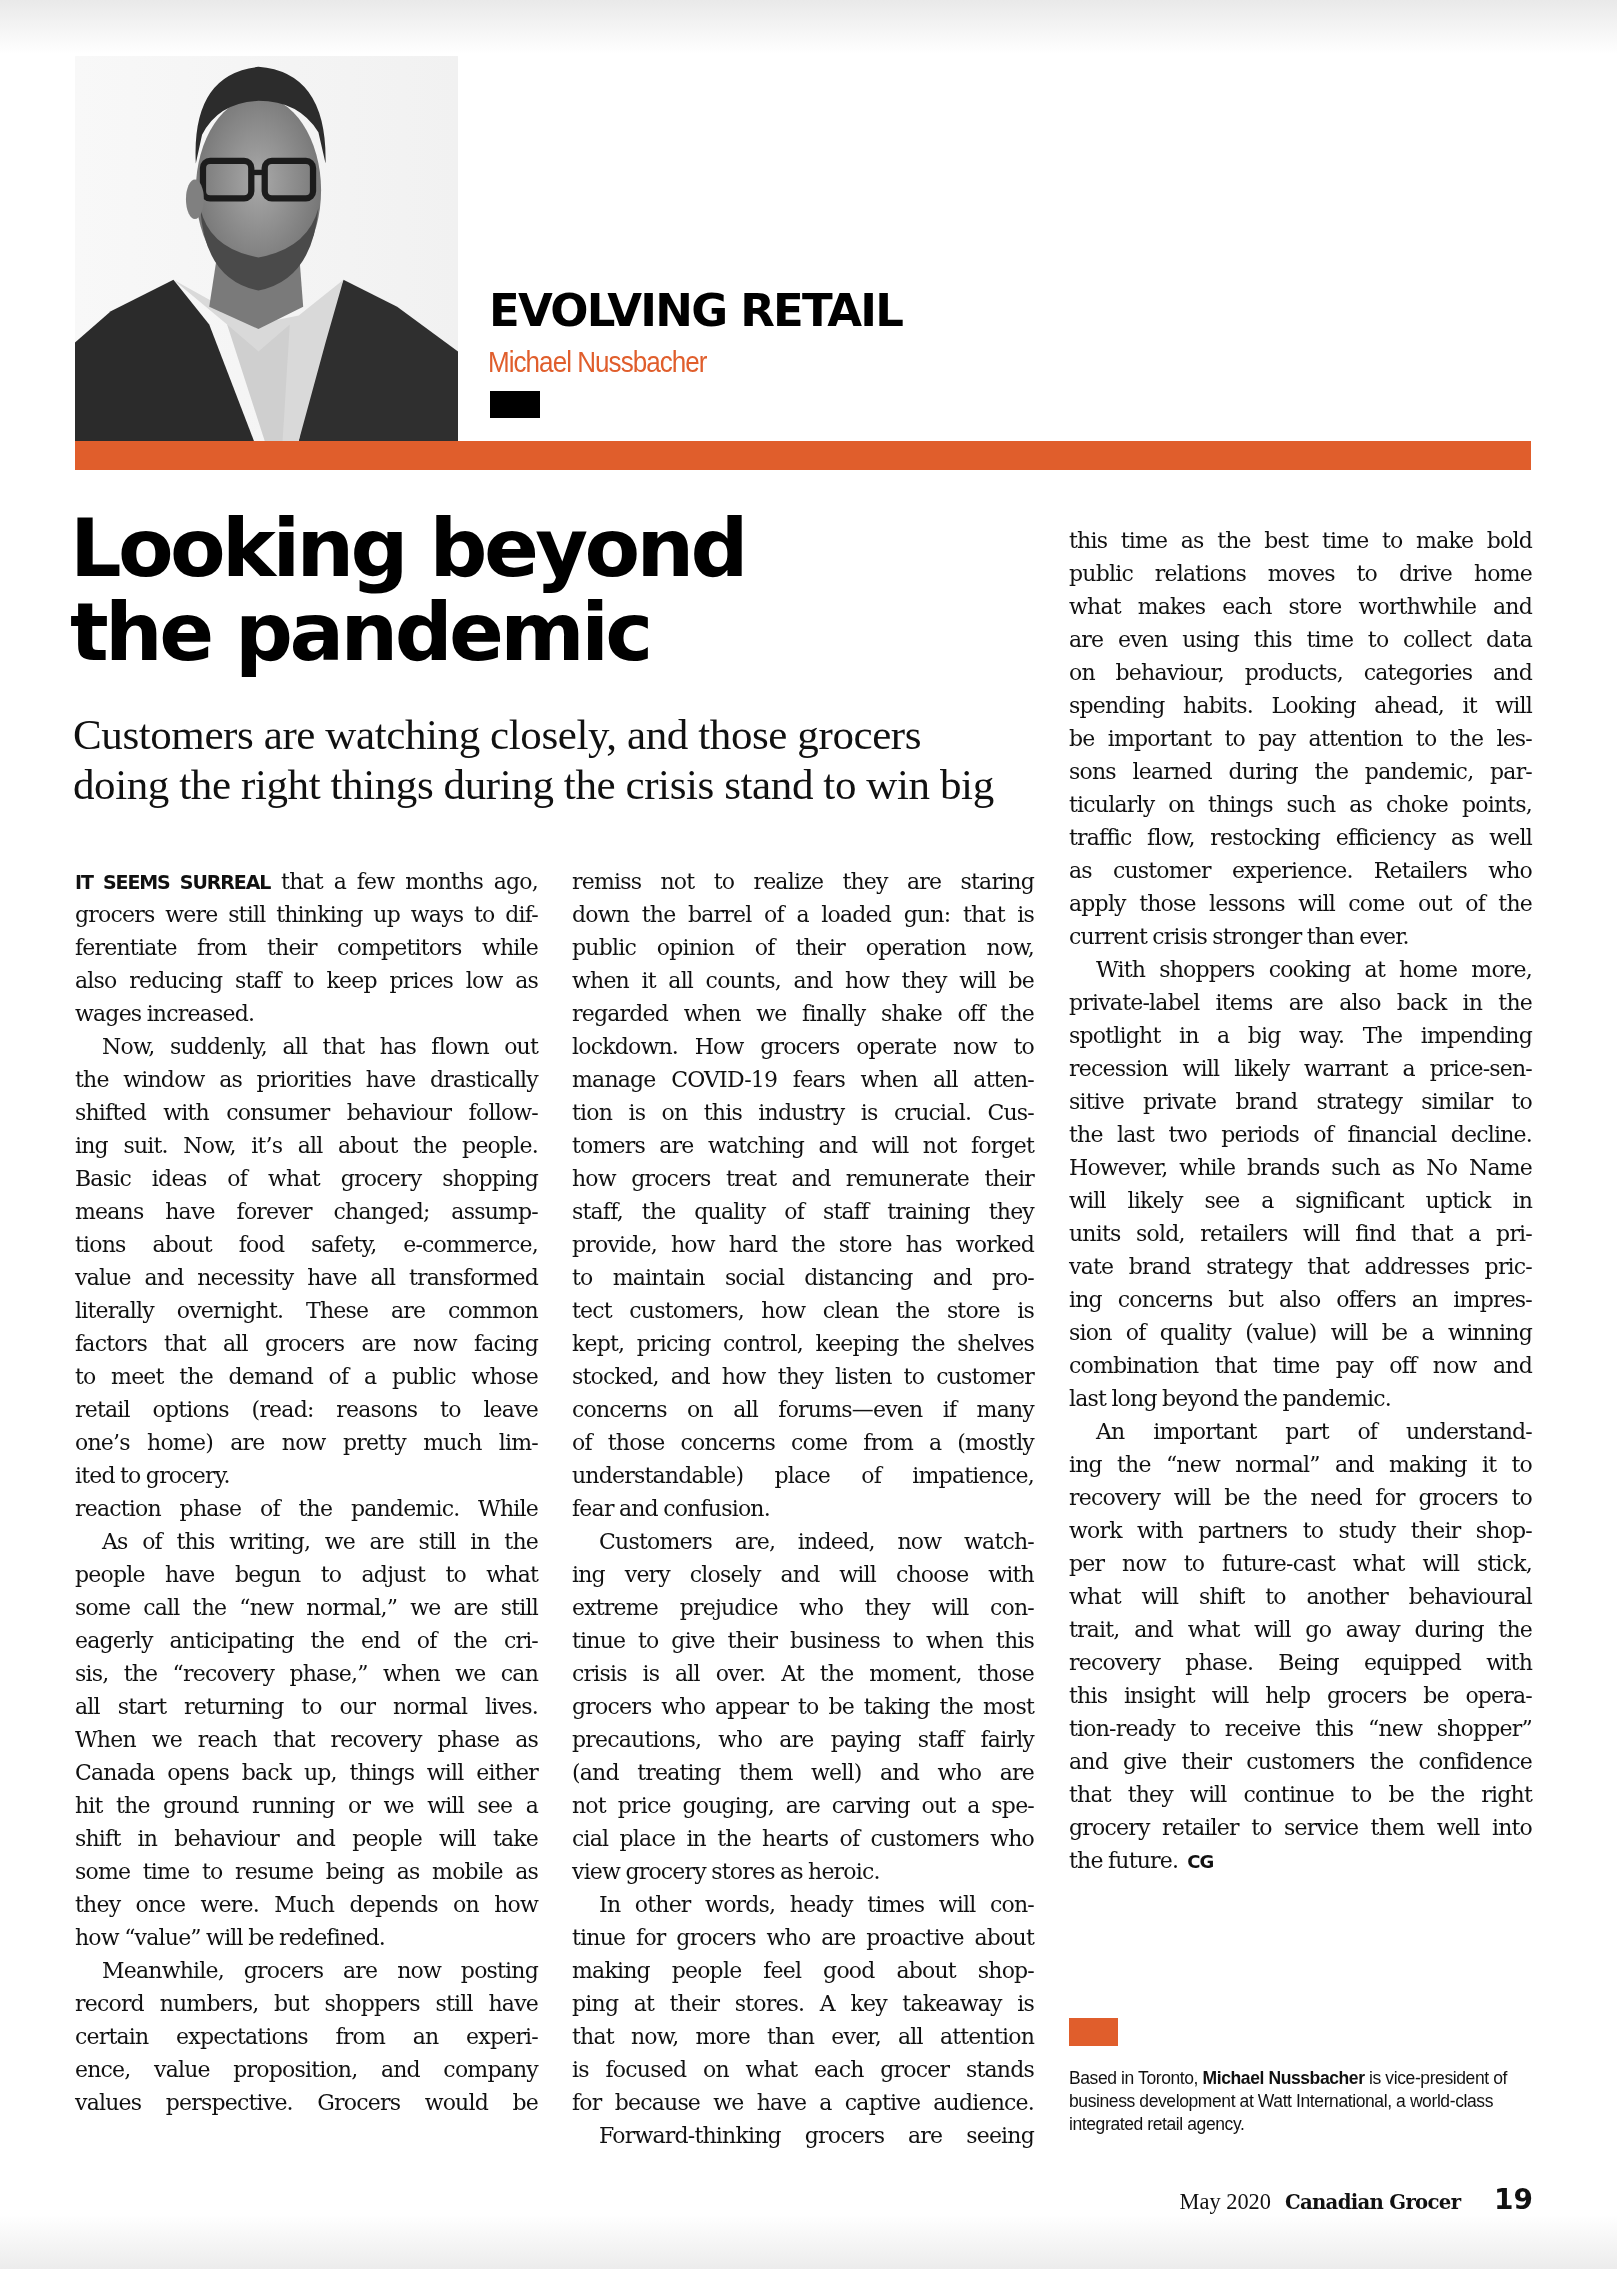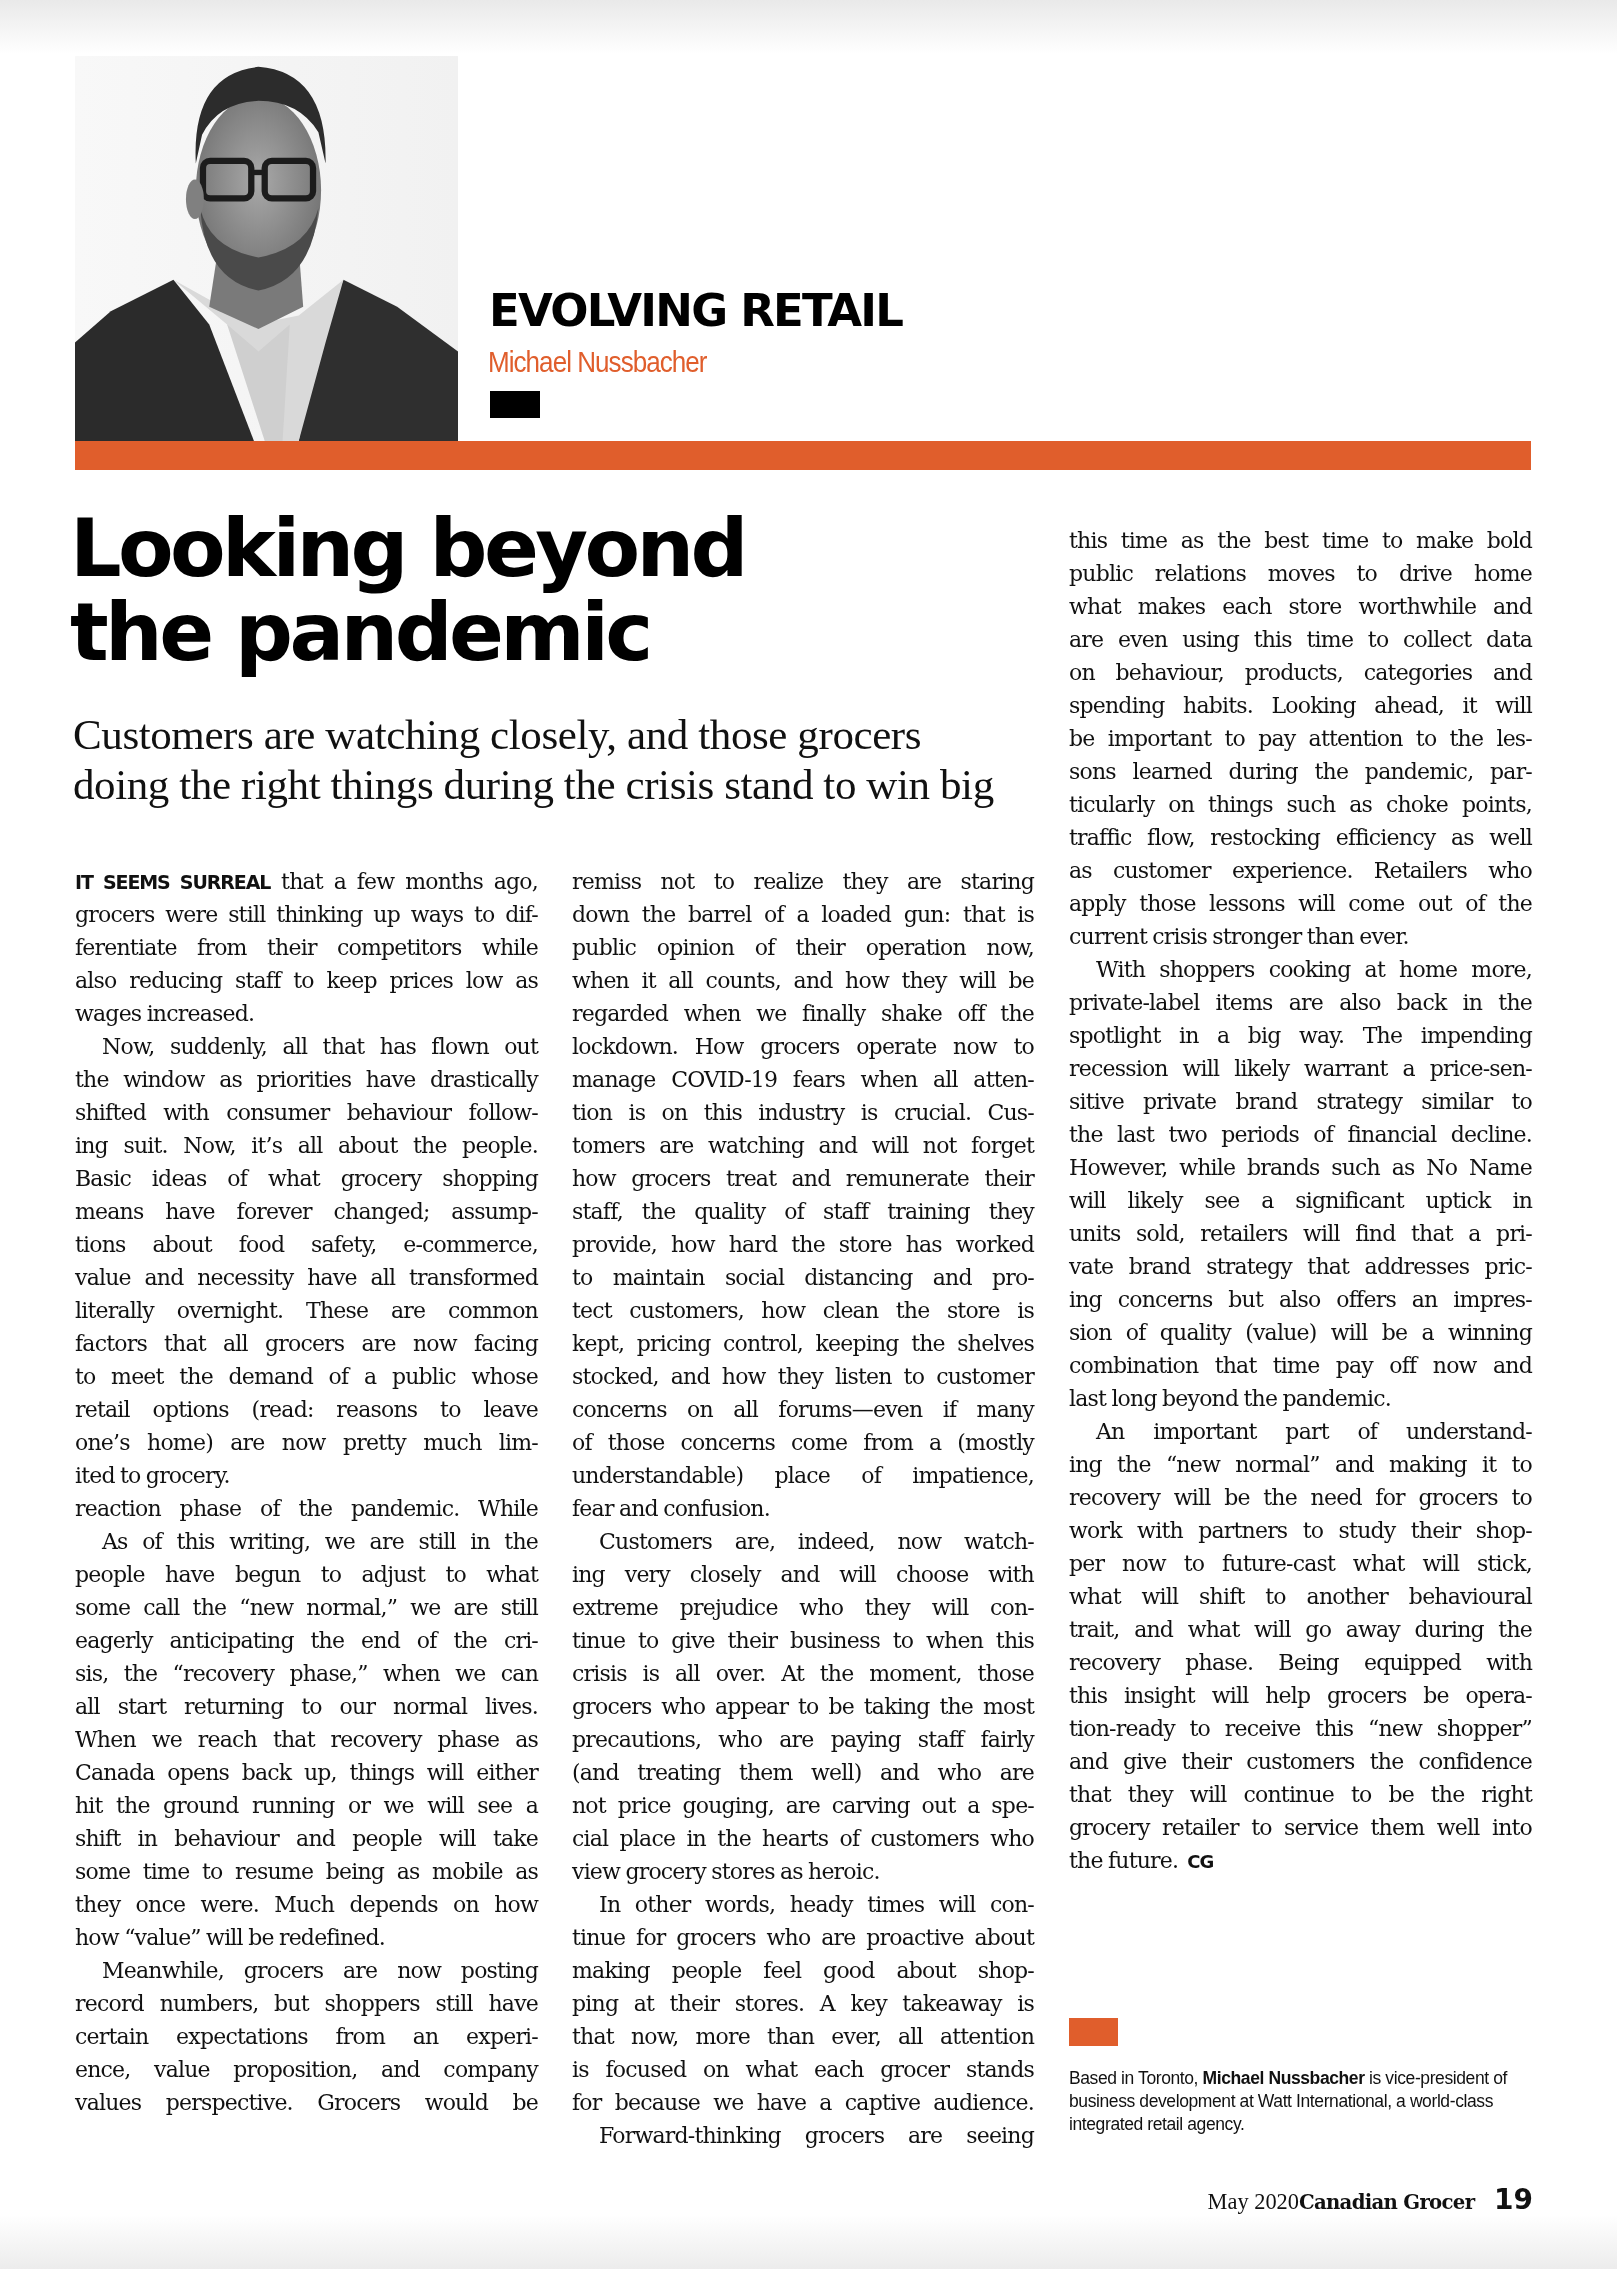--- a/index.html
+++ b/index.html
@@ -43,21 +43,21 @@
   .sig { font-family: "DejaVu Sans", sans-serif; font-weight: bold; font-size: 18px; margin-left: 9px; }
 
   
   .bio-marker { position: absolute; left: 1069px; top: 2018px; width: 49px; height: 28px; }
   .bio { position: absolute; left: 1069px; top: 2067px; width: 466px;
     font-family: "Liberation Sans", sans-serif; font-size: 17.5px; line-height: 23px; color: #111;
     letter-spacing: -0.4px; }
   .bio b { font-weight: bold; }
 
   
-  .folio { position: absolute; right: 84px; top: 2183px; display: flex; align-items: baseline; gap: 0; color: #111; margin-left: 48px; }
+  .folio { position: absolute; right: 84px; top: 2183px; display: flex; align-items: baseline; gap: 14px; color: #111; margin-left: 48px; }
   .folio-date { font-family: "Liberation Serif", serif; font-size: 22.4px; }
   .folio-mag { font-family: "DejaVu Serif", serif; font-weight: bold; font-size: 19.7px; letter-spacing: -0.7px; text-align: center; }
   .folio-page { font-family: "DejaVu Sans", sans-serif; font-weight: bold; font-size: 28px; margin-left: 19.7px; }
 </style>
 </head>
 <body>
 
 <div class="page-shade-top"></div>
 
 <div class="photo">

